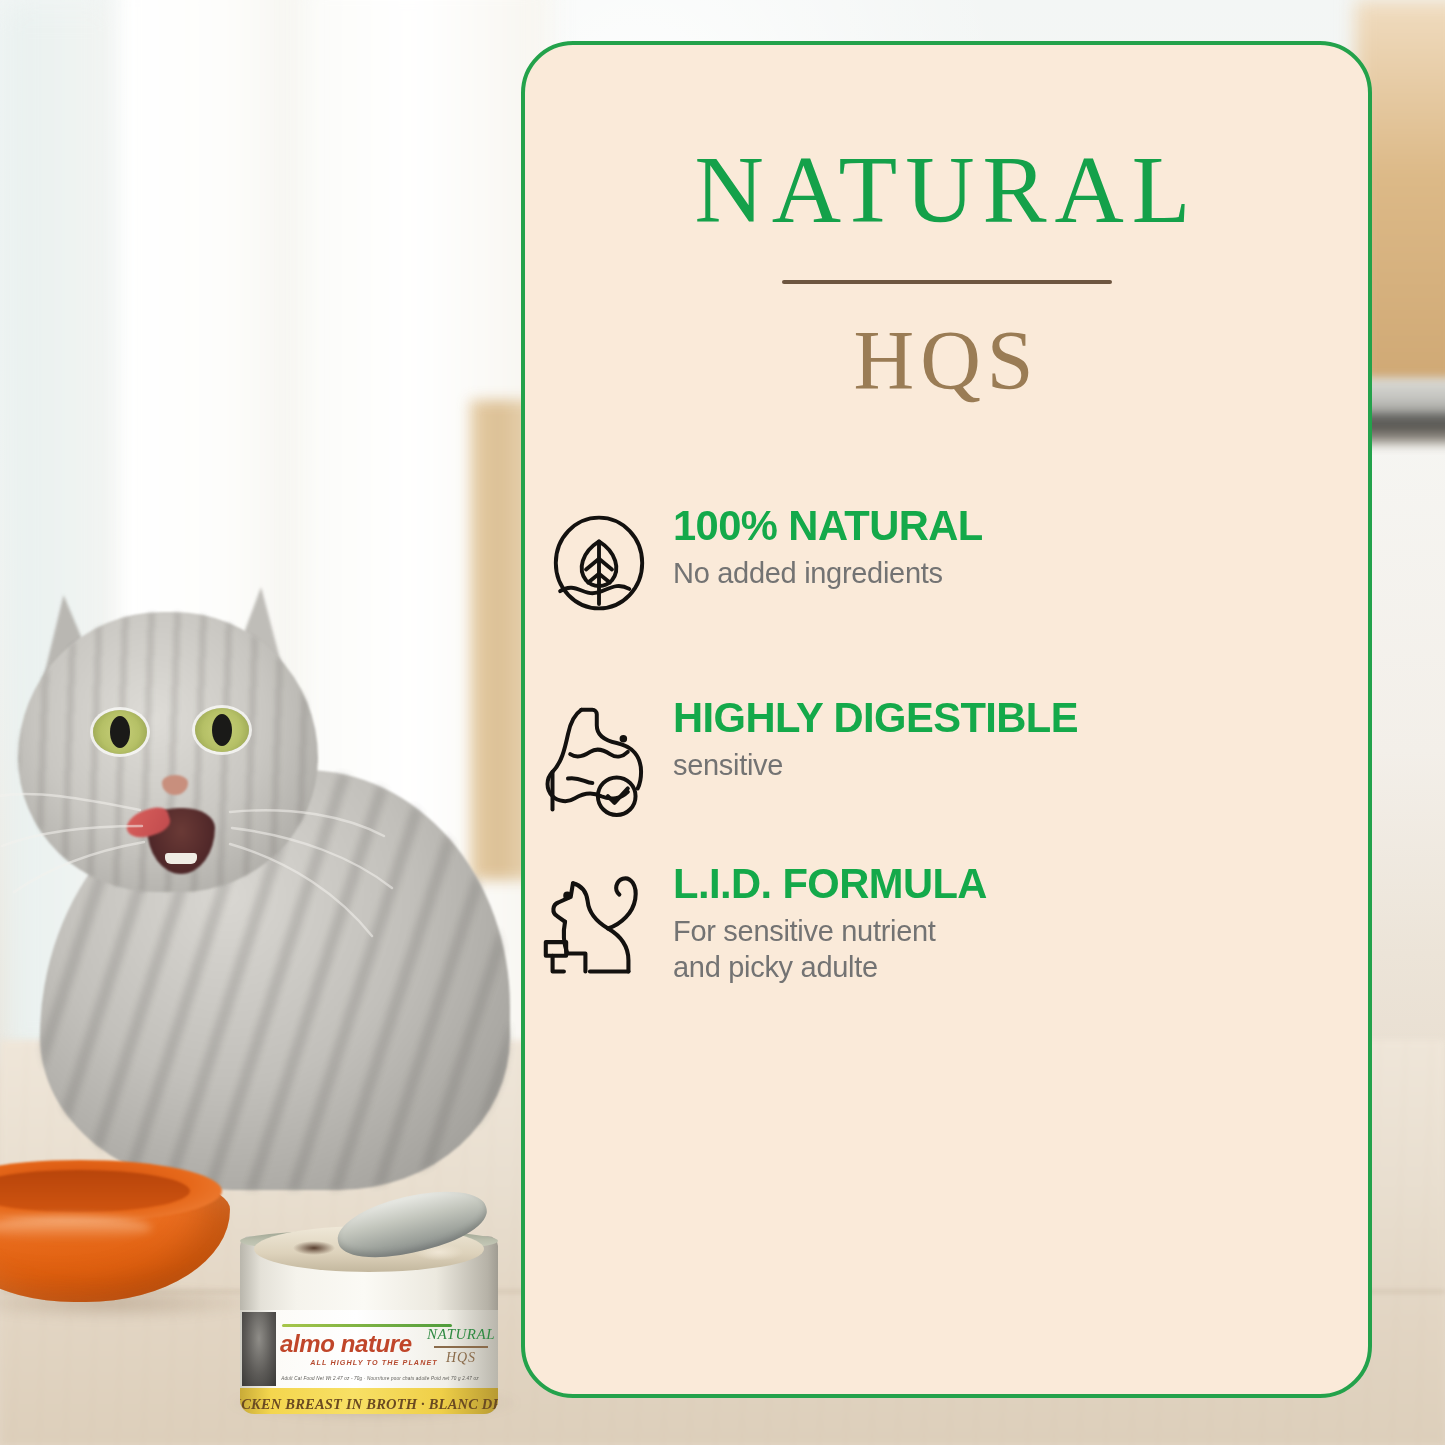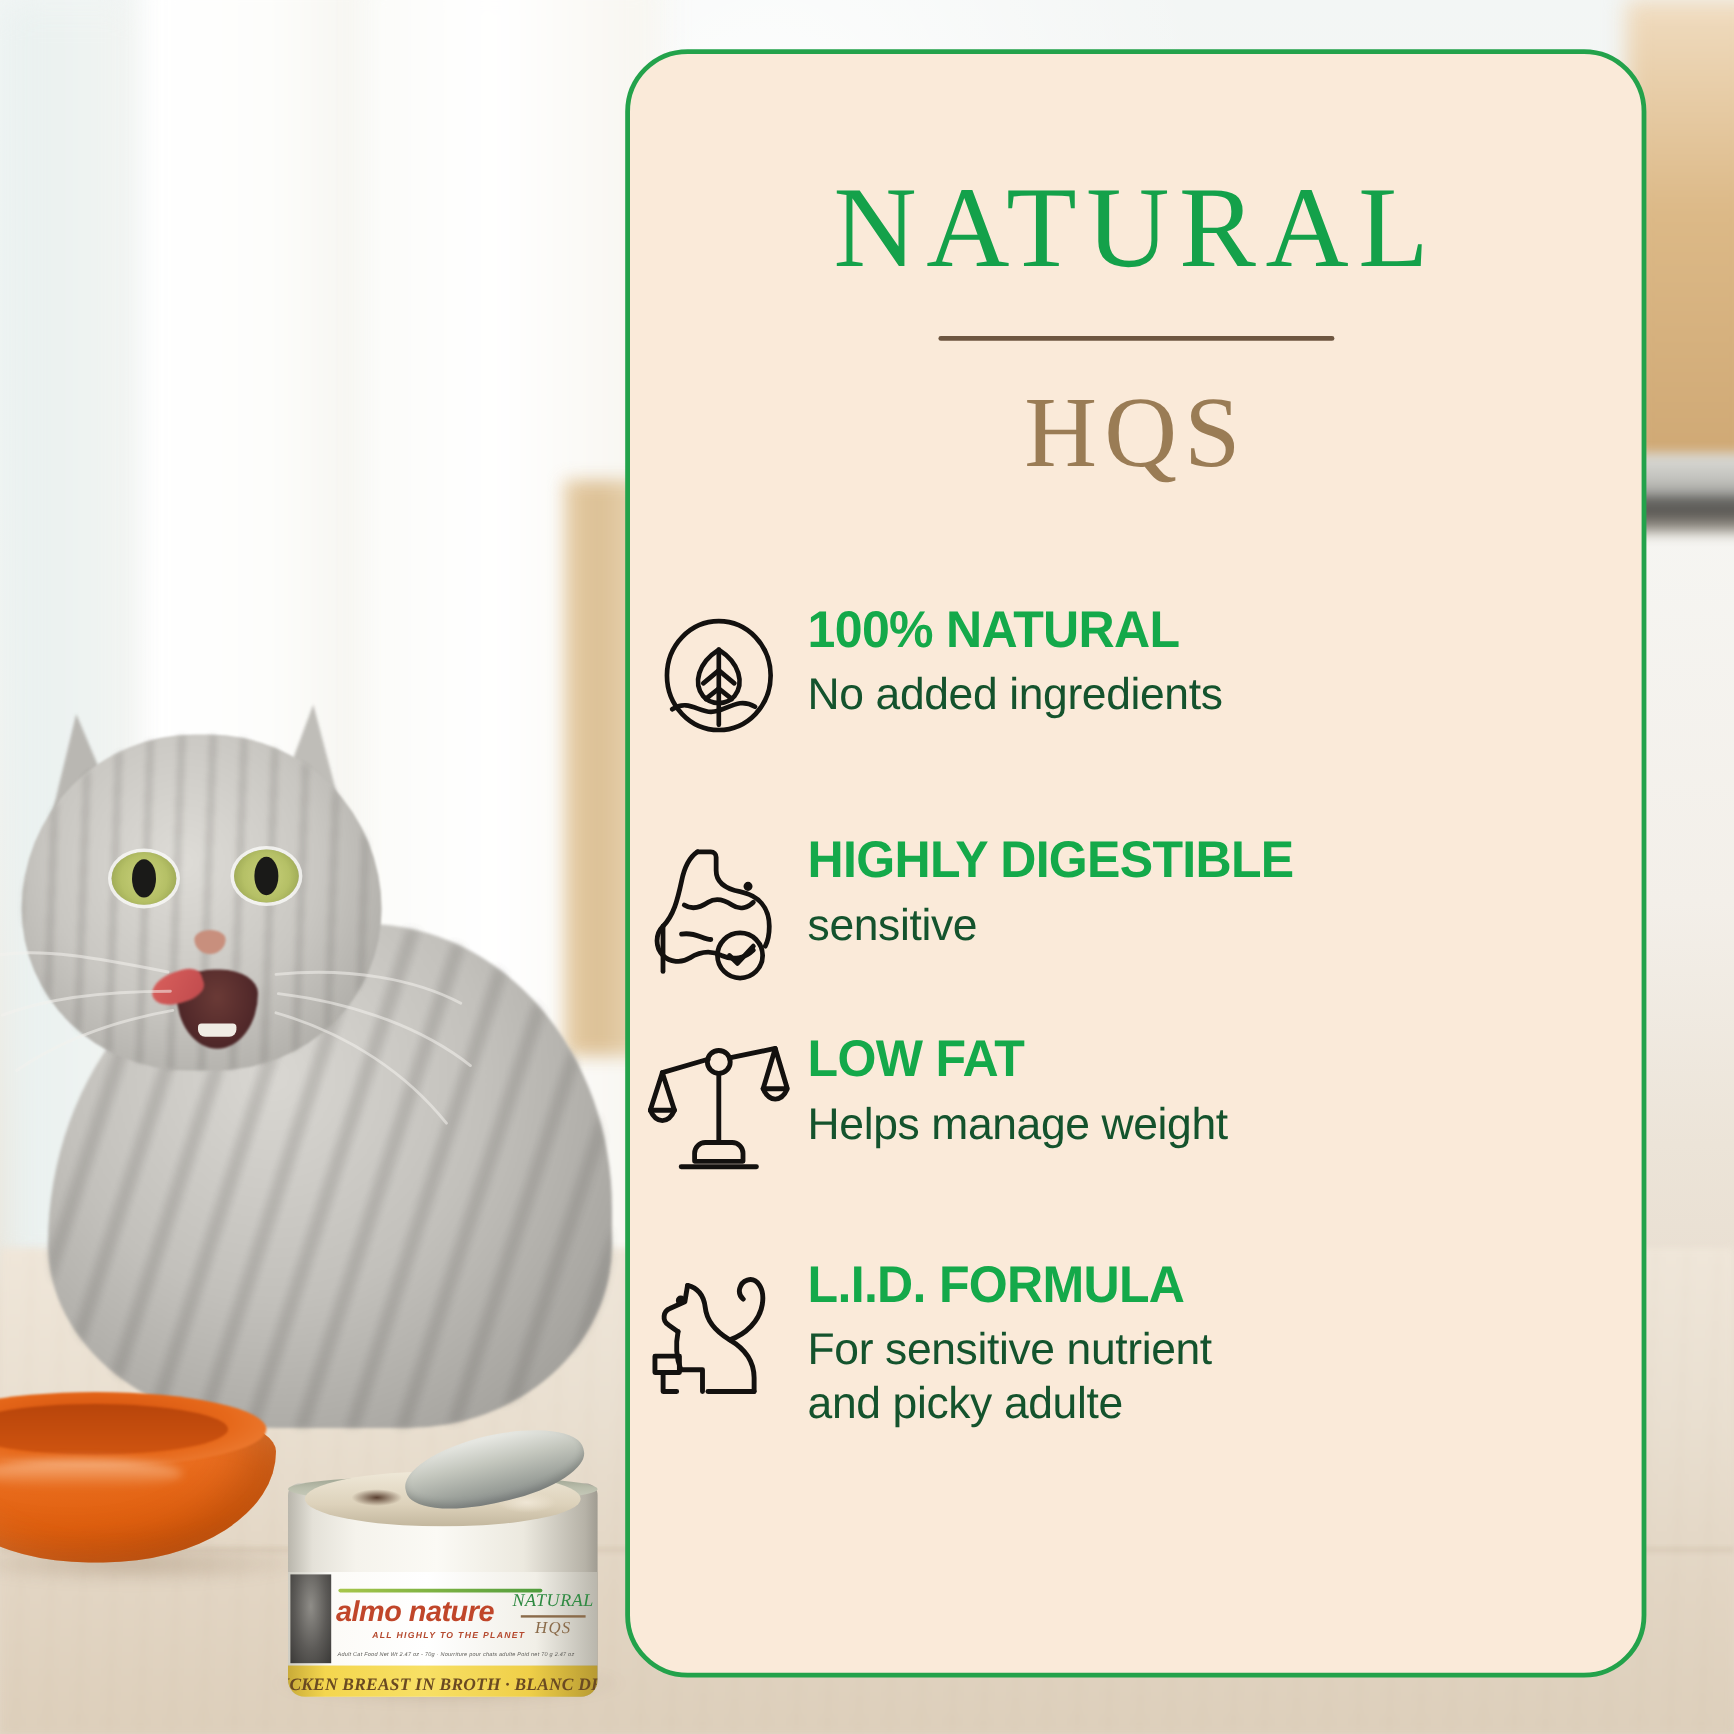--- a/index.html
+++ b/index.html
@@ -280,22 +280,22 @@
     font-weight: 700;
     font-size: 43px;
     line-height: 1.05;
     letter-spacing: -0.6px;
     font-family: "Liberation Sans", sans-serif;
     transform: scaleX(0.97);
     transform-origin: left center;
     white-space: nowrap;
   }
   .feature-sub {
-    color: #14532d;
-    font-size: 37px;
+    color: #737373;
+    font-size: 29px;
     line-height: 1.22;
     margin-top: 8px;
     font-family: "Liberation Sans", sans-serif;
     letter-spacing: -0.3px;
   }
   
   .f1 { margin-bottom: 78px; }
   .f2 { margin-bottom: 36px; }
   .f3 { margin-bottom: 70px; }
 </style>
@@ -418,40 +418,20 @@
           </svg>
         </div>
         <div class="feature-text">
           <div class="feature-title">HIGHLY DIGESTIBLE</div>
           <div class="feature-sub">
             <div>sensitive</div>
           </div>
         </div>
       </div>
 
-      <div class="feature f3">
-        <div class="feature-icon">
-          <svg width="118" height="112" viewBox="0 0 104 100" fill="none" stroke="#13110f" stroke-width="3.6" stroke-linecap="round" stroke-linejoin="round">
-            <circle cx="52" cy="16" r="8.5"></circle>
-            <path d="M44 14 L 10 24"></path>
-            <path d="M60 13 L 94 6"></path>
-            <path d="M52 25 V 76"></path>
-            <path d="M34 90 h36 v-6 a8 8 0 0 0 -8 -8 h-20 a8 8 0 0 0 -8 8 z"></path>
-            <path d="M24 94 h56"></path>
-            <path d="M10 24 L 1 52 h18 z"></path>
-            <path d="M1 52 a11 18 0 0 0 18 0"></path>
-            <path d="M94 6 L 85 36 h18 z"></path>
-            <path d="M85 36 a11 18 0 0 0 18 0"></path>
-          </svg>
-        </div>
-        <div class="feature-text">
-          <div class="feature-title">LOW FAT</div>
-          <div class="feature-sub">Helps manage weight</div>
-        </div>
-      </div>
 
       <div class="feature f4">
         <div class="feature-icon">
           <svg width="120" height="114" viewBox="0 0 106 100" fill="none" stroke="#13110f" stroke-width="3.6" stroke-linecap="round" stroke-linejoin="round">
             <path d="M30 14 l-2 12 l-11 5 c-5 2 -6 9 -1 12 l7 5"></path>
             <path d="M30 14 c8 2 12 8 13 16 c1 10 8 18 18 24 c12 7 18 16 18 28 v10"></path>
             <path d="M23 48 c-2 10 -1 20 2 28"></path>
             <path d="M25 76 h16 v16"></path>
             <path d="M6 66 h18 v12 h-18 z"></path>
             <path d="M12 78 v14 h10"></path>

